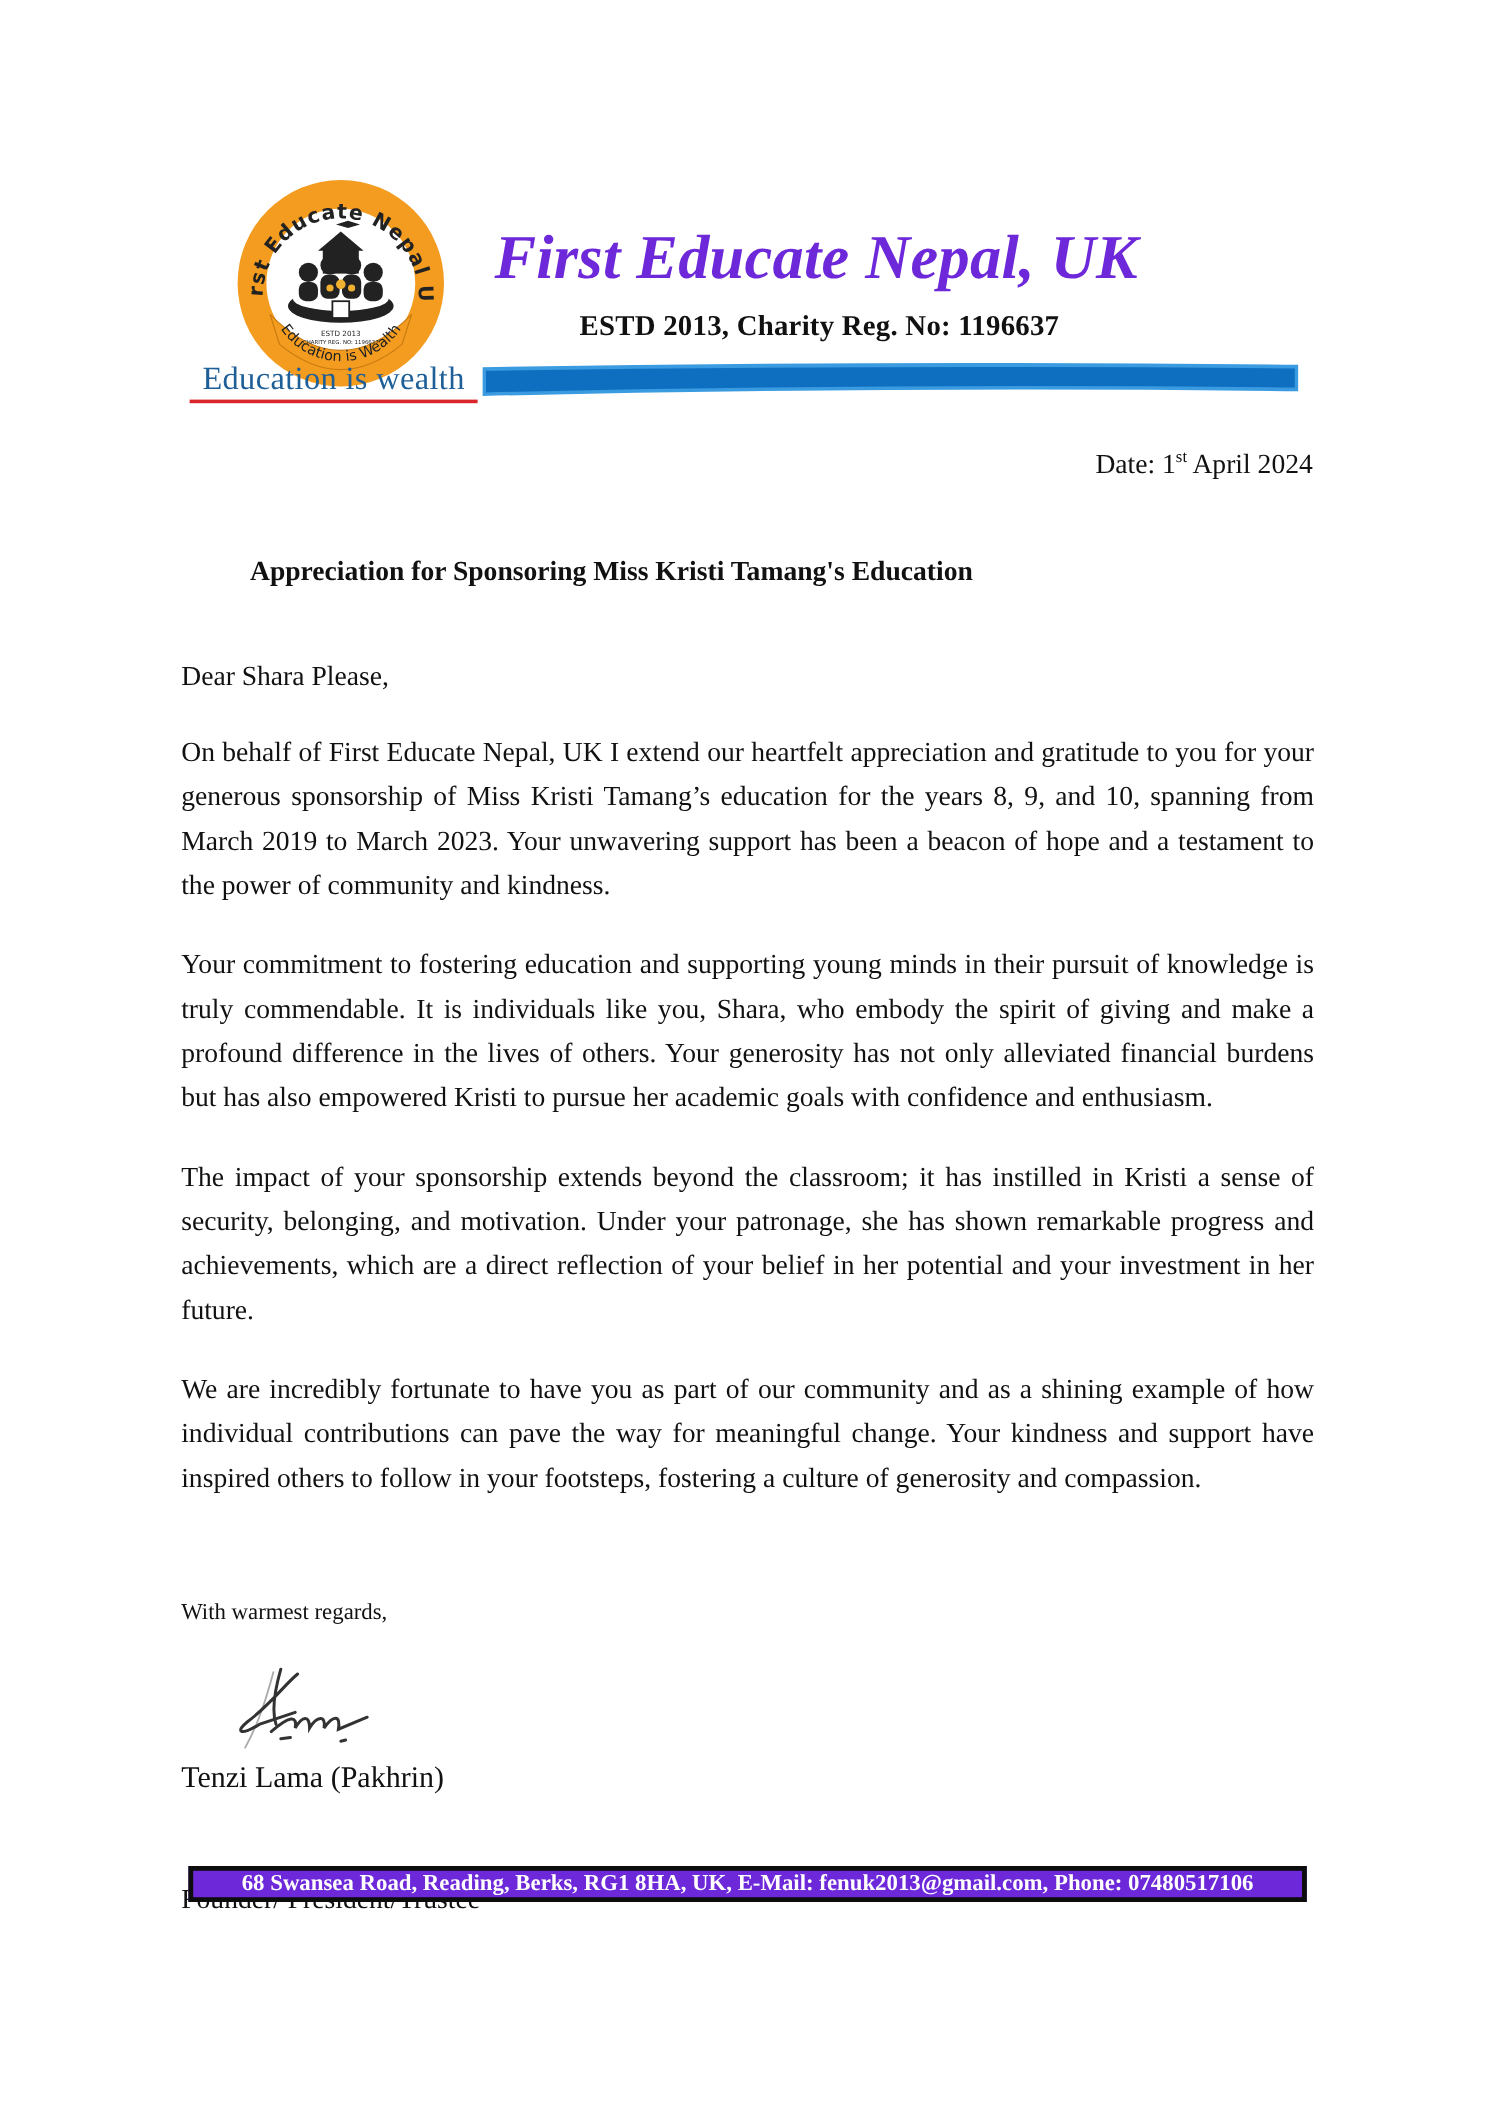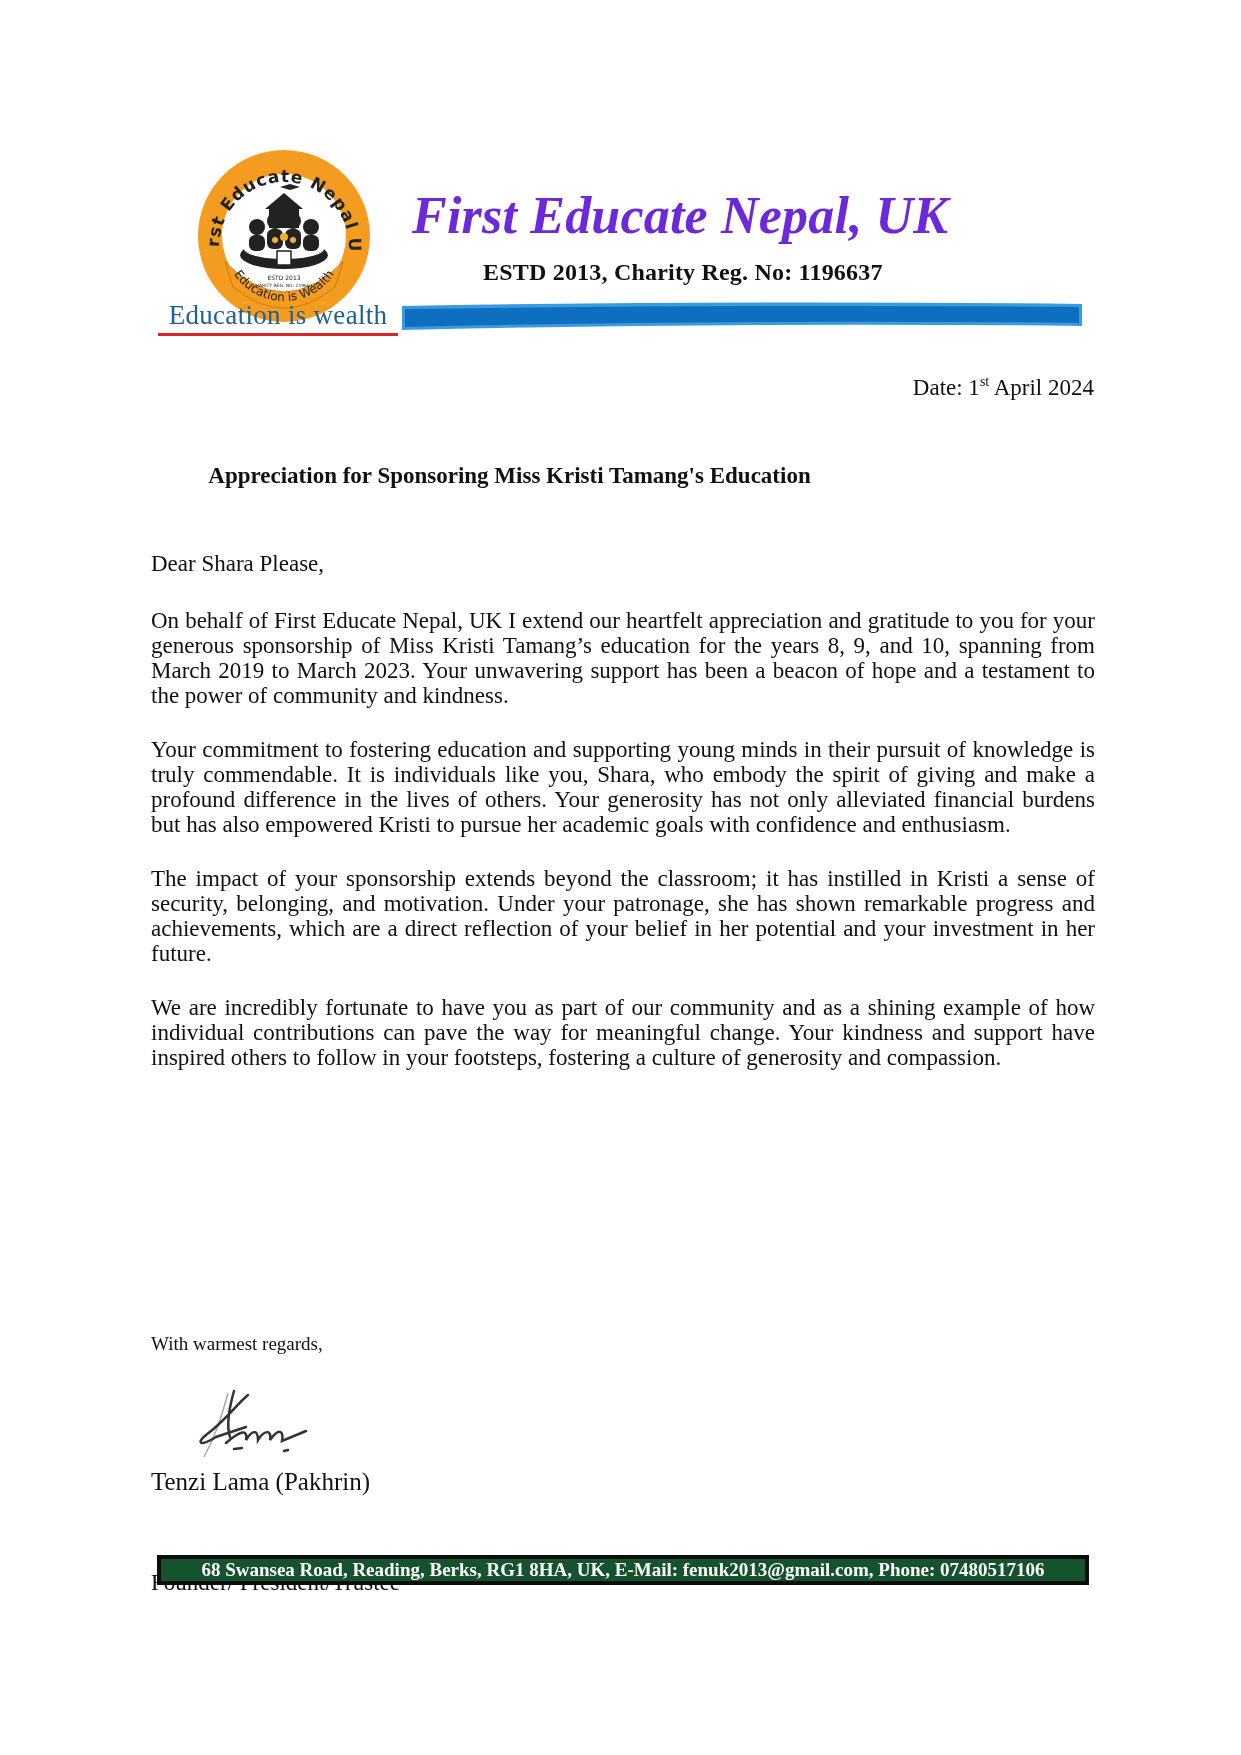--- a/index.html
+++ b/index.html
@@ -28,34 +28,34 @@
 
   
   .date { right: 147px; top: 374px; font-size: 23px; white-space: nowrap; }
   .date sup { font-size: 14px; }
   .subject {
     left: 0; width: 1019px; top: 463px; text-align: center;
     font-size: 23px; font-weight: bold; white-space: nowrap;
   }
   .salutation { left: 151px; top: 551px; font-size: 23px; }
   .body-text {
-    left: 151px; width: 944px; top: 608px; font-size: 23px; line-height: 25px;
+    left: 151px; width: 944px; top: 608px; font-size: 23px; line-height: 37px;
     text-align: justify;
   }
   .body-text p { margin: 0 0 29px 0; }
   .closing { left: 151px; top: 1333px; font-size: 19px; }
 
   .signature { left: 186px; top: 1385px; width: 140px; height: 80px; }
   .signer-name { left: 151px; top: 1468px; font-size: 25px; }
   .signer-title { left: 151px; top: 1570px; font-size: 23px; }
 
   
   .footer {
     left: 157px; top: 1555px; width: 932px; height: 30px;
-    background: #14532d; border: 4px solid #0d0d0d; box-sizing: border-box;
+    background: #6d28d9; border: 4px solid #0d0d0d; box-sizing: border-box;
     color: #ffffff; font-size: 19px; font-weight: bold; text-align: center;
     line-height: 22px; white-space: nowrap; overflow: hidden;
   }
 </style>
 </head>
 <body>
 
 <div class="abs logo">
   <svg width="178" height="178" viewBox="0 0 178 178">
     <defs>

